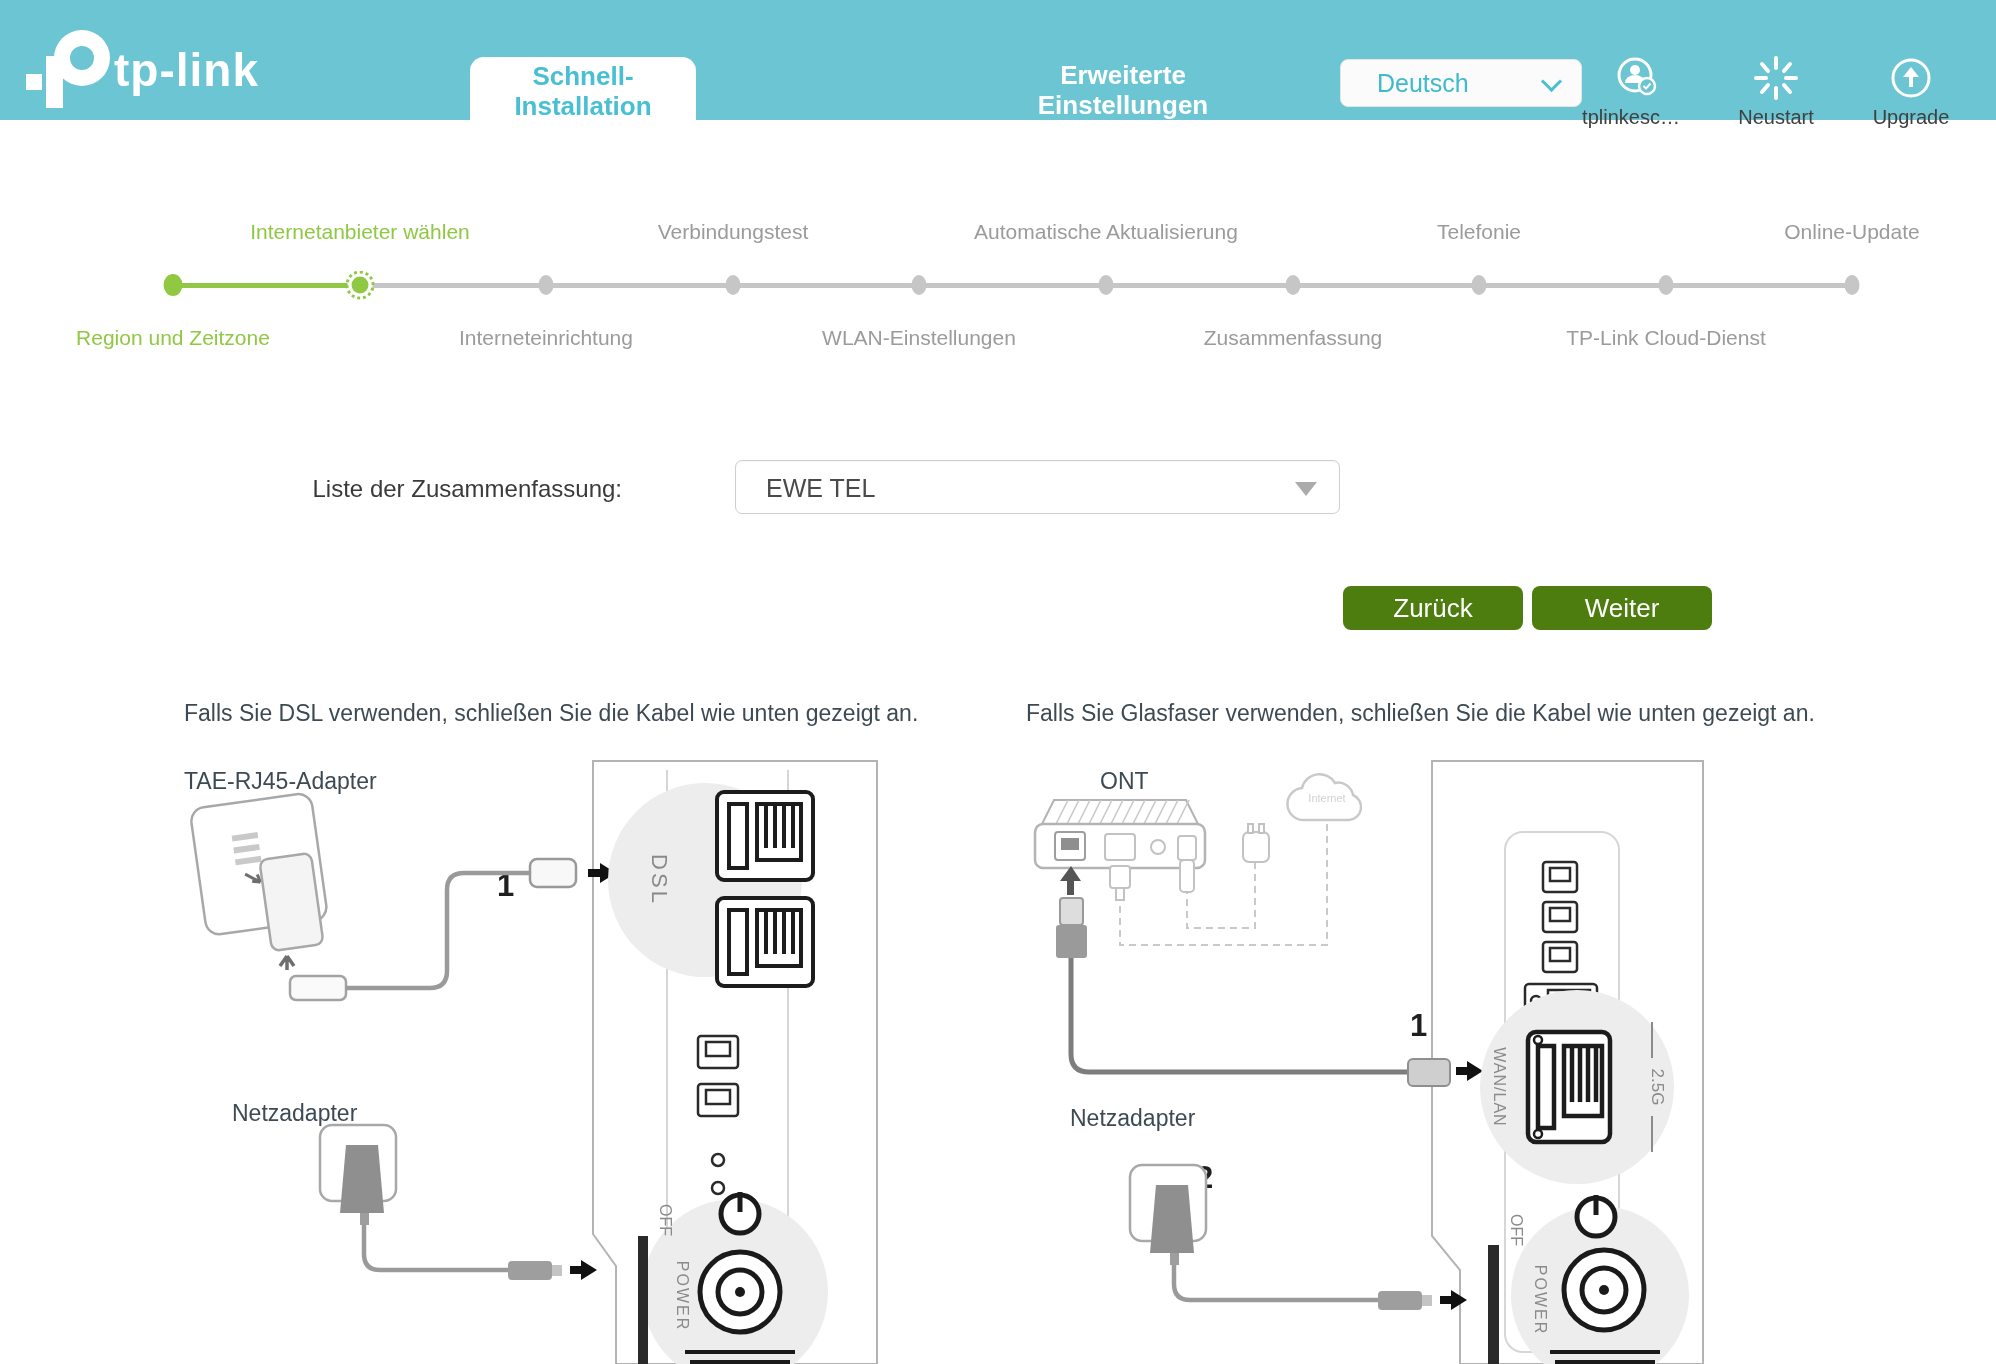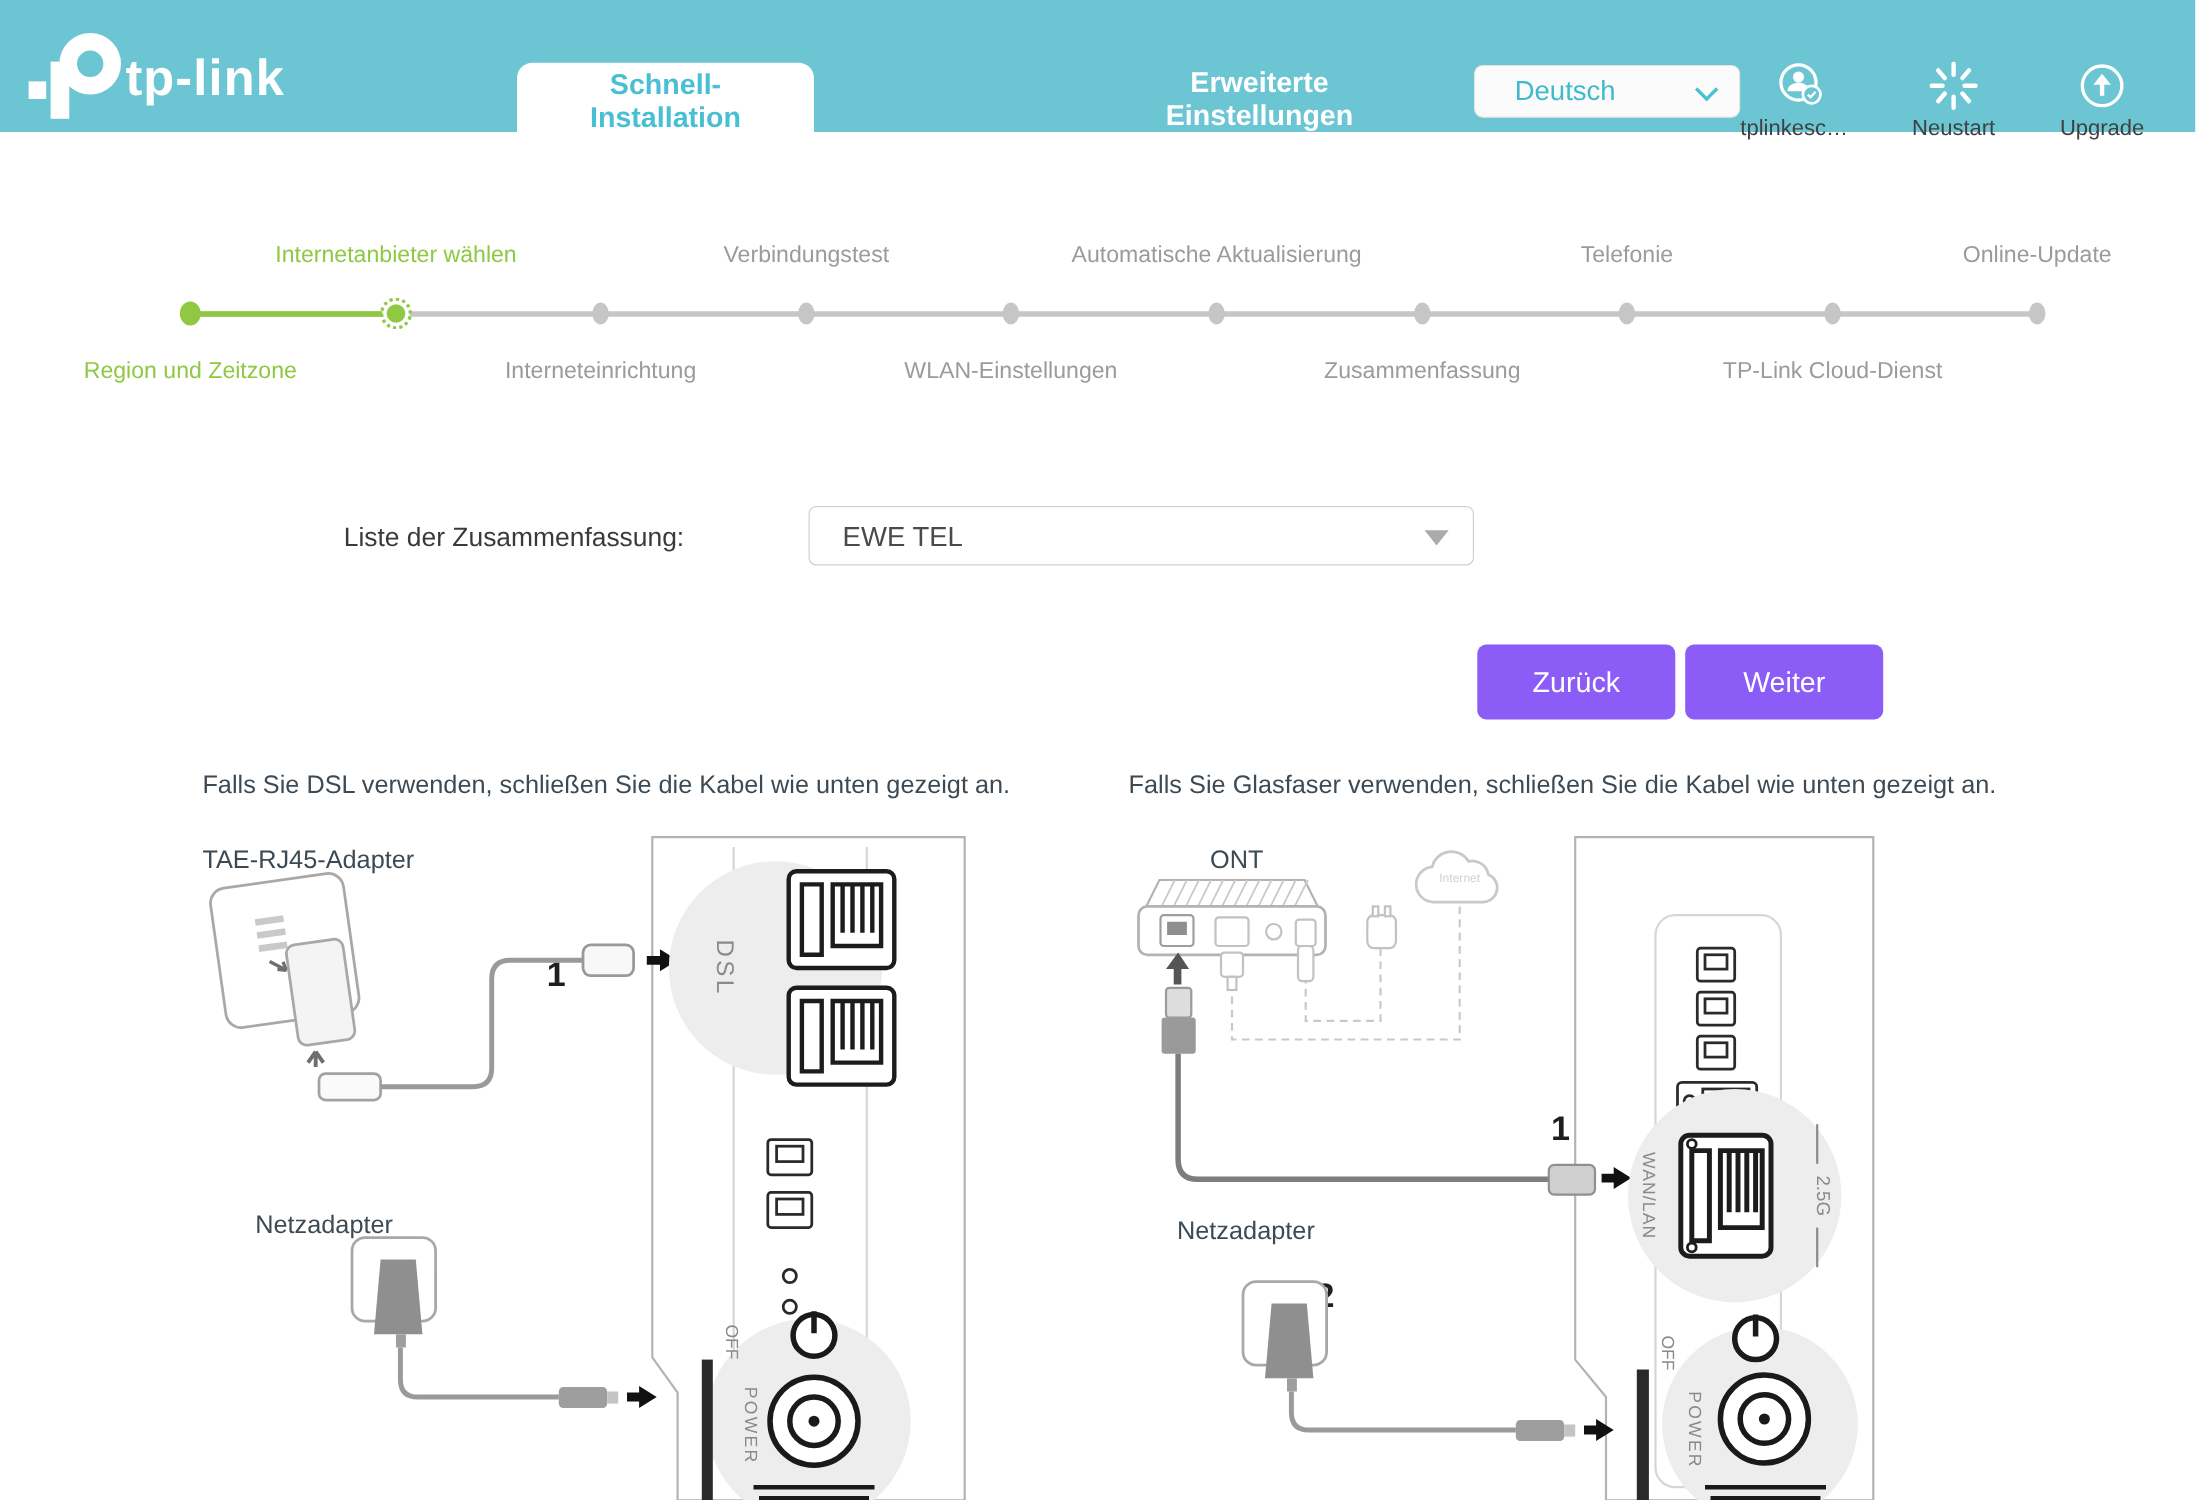--- a/index.html
+++ b/index.html
@@ -1,21 +1,21 @@
 <!DOCTYPE html>
 <html><head>
 <meta charset="utf-8">
 <style>
   html,body{margin:0;padding:0;background:#fff;}
   #page{position:relative;width:1996px;height:1364px;overflow:hidden;background:#fff;
         font-family:"Liberation Sans", sans-serif;}
   
   #header{position:absolute;left:0;top:0;width:1996px;height:120px;background:#6cc5d2;}
   #logo{position:absolute;left:18px;top:10px;width:280px;height:104px;}
-  .tab{position:absolute;top:60px;width:270px;text-align:center;color:#fff;
+  .tab{position:absolute;top:60px;width:226px;text-align:center;color:#fff;
        font-size:26px;line-height:30px;font-weight:bold;cursor:pointer;}
   .tab.active{top:57px;height:63px;background:#fff;border-radius:14px 14px 0 0;
        color:#49bfd3;padding-top:4px;}
   #lang-select{position:absolute;left:1340px;top:59px;width:242px;height:48px;background:#fbfbfb;
        border:1px solid #e4e4e4;border-radius:8px;box-sizing:border-box;cursor:pointer;}
   #lang-select .val{position:absolute;left:36px;top:9px;font-size:25px;color:#3fb9cc;}
   #lang-select .chev{position:absolute;right:22px;top:14px;width:12px;height:12px;
        border-right:3px solid #49bfd3;border-bottom:3px solid #49bfd3;transform:rotate(45deg);}
   .hicon{position:absolute;top:56px;width:44px;height:44px;cursor:pointer;}
   .hlabel{position:absolute;top:106px;width:160px;text-align:center;color:#404040;font-size:20px;}
@@ -34,21 +34,21 @@
   
   #isp-label{position:absolute;left:182px;top:475px;width:440px;text-align:right;
        font-size:24px;color:#3a3a3a;}
   #isp-select{position:absolute;left:735px;top:460px;width:605px;height:54px;background:#fff;
        border:1px solid #cfcfcf;border-radius:7px;box-sizing:border-box;cursor:pointer;
        box-shadow:inset 0 1px 2px rgba(0,0,0,0.04);}
   #isp-select .val{position:absolute;left:30px;top:13px;font-size:25px;color:#4a4a4a;}
   #isp-select .tri{position:absolute;right:22px;top:21px;width:0;height:0;
        border-left:11px solid transparent;border-right:11px solid transparent;
        border-top:14px solid #ababab;}
-  .btn{position:absolute;top:586px;width:180px;height:68px;background:#8b5cf6;border:none;
+  .btn{position:absolute;top:586px;width:180px;height:44px;background:#4d7c0f;border:none;
        border-radius:8px;color:#fff;font-size:26px;font-family:"Liberation Sans",sans-serif;
        cursor:pointer;}
   
   .caption{position:absolute;top:676px;font-size:23px;color:#3d4a53;margin-top:24px;}
   .dlabel{position:absolute;font-size:23px;color:#3d4a53;}
   .dnum{position:absolute;font-size:31px;font-weight:bold;color:#1f1f1f;}
   .dsvg{position:absolute;top:740px;}
 </style>
 </head>
 <body>

